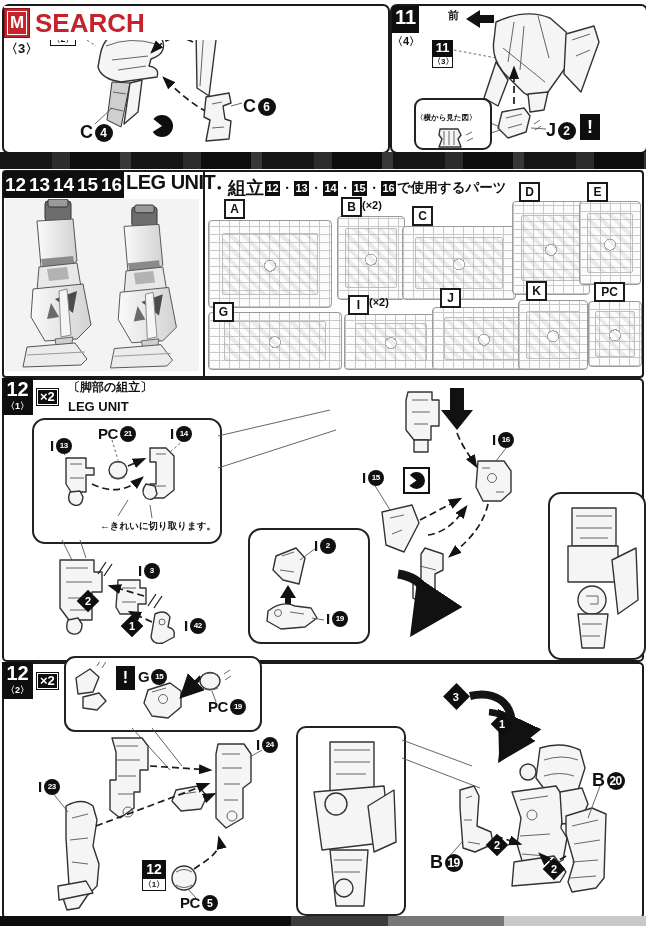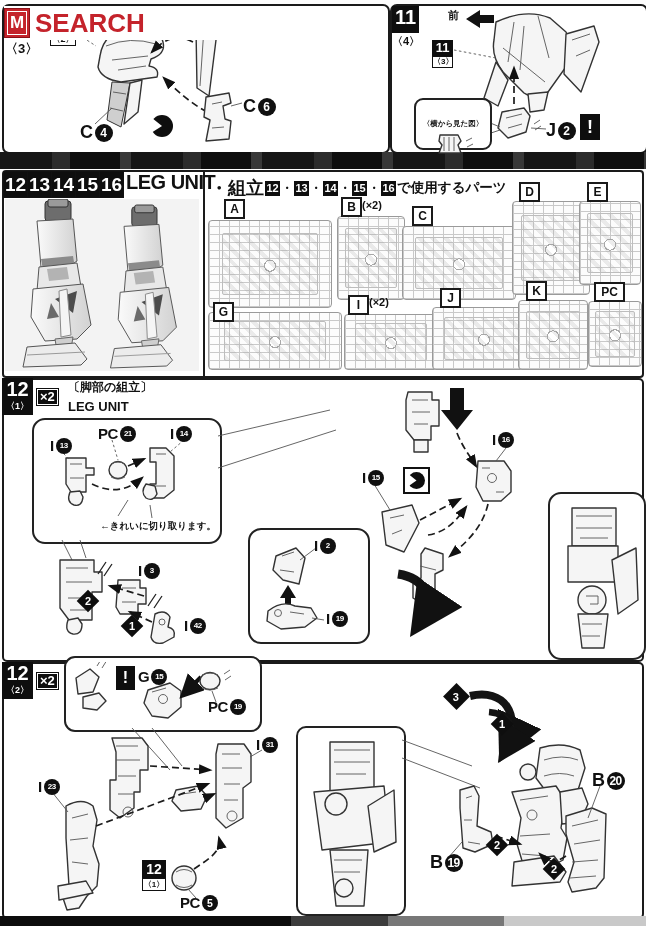--- a/index.html
+++ b/index.html
@@ -161,21 +161,21 @@
     <span class="n">11</span>
     </div>
   <div class="abs jp" style="left:392px;top:34px;width:27px;text-align:center;font-size:11px;">〈4〉</div>
   <div class="abs jp" style="left:448px;top:8px;font-size:11px;">前</div>
   <div class="refchip" style="left:432px;top:40px;width:21px;">
     <span class="n" style="font-size:13px;line-height:16px;">11</span>
     <span class="s" style="font-size:8px;line-height:10px;">〈3〉</span>
   </div>
 
   <div class="callout" style="left:414px;top:98px;width:74px;height:48px;border-radius:9px;z-index:20;">
-    <div class="jp" style="font-size:7.5px;text-align:center;margin-top:19px;">〈横から見た図〉</div>
+    <div class="jp" style="font-size:7.5px;text-align:left;margin-top:13px;">〈横から見た図〉</div>
     <svg width="70" height="30" viewBox="0 0 70 30">
       <path class="lineart" d="M24,6 h18 l3,6 l-3,4 l3,8 h-22 l3,-8 l-3,-4 Z"></path>
       <path class="thin" d="M28,8 v14 M33,8 v14 M38,8 v14"></path>
       <path class="thin" d="M50,12 l6,-3 M51,18 l6,-3"></path>
     </svg>
   </div>
 
   <span class="pn lg" style="left:546px;top:120px;">
     <span class="pfx">J</span>
       <span class="circ">2</span>
@@ -568,21 +568,21 @@
   <span class="pn" style="left:208px;top:698px;">
     <span class="pfx">PC</span>
       <span class="circ c2">19</span>
     </span>
   <span class="pn" style="left:38px;top:778px;">
     <span class="pfx">I</span>
       <span class="circ c2">23</span>
     </span>
   <span class="pn" style="left:256px;top:736px;">
     <span class="pfx">I</span>
-      <span class="circ c2">31</span>
+      <span class="circ c2">24</span>
     </span>
   <div class="refchip" style="left:142px;top:860px;width:24px;">
     <span class="n" style="font-size:14px;line-height:18px;">12</span>
     <span class="s" style="font-size:8px;line-height:11px;">〈1〉</span>
   </div>
   <span class="pn" style="left:180px;top:894px;">
     <span class="pfx">PC</span>
       <span class="circ">5</span>
     </span>
   <span class="pn lg" style="left:592px;top:770px;">

